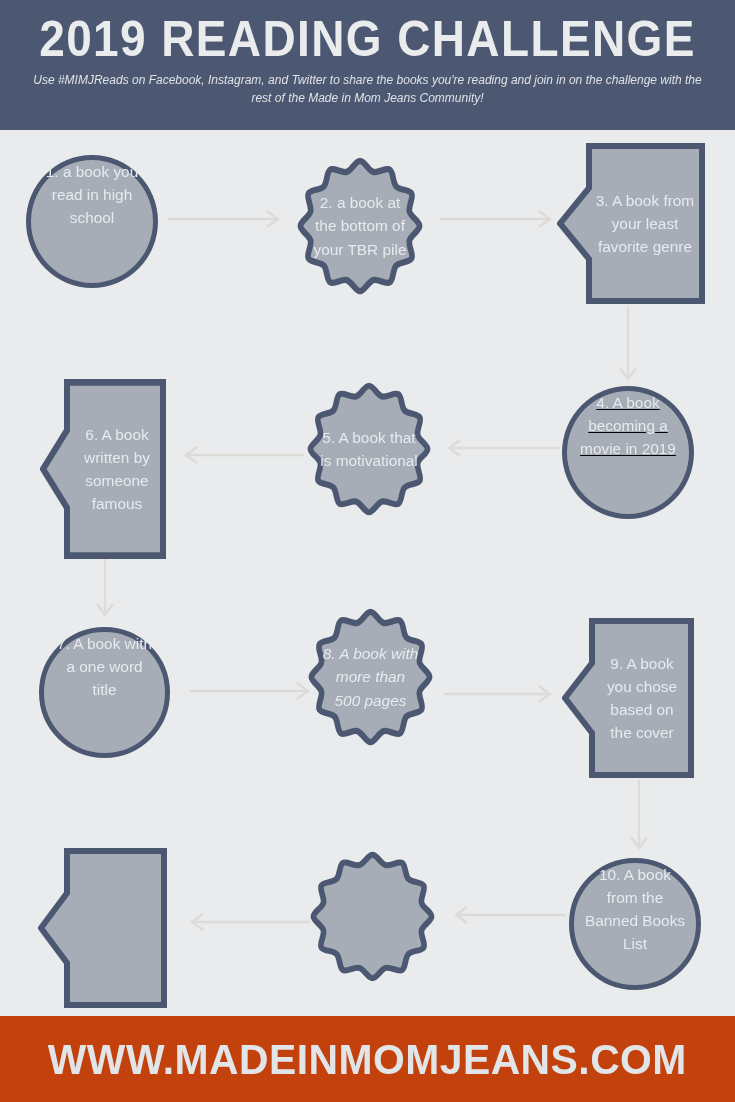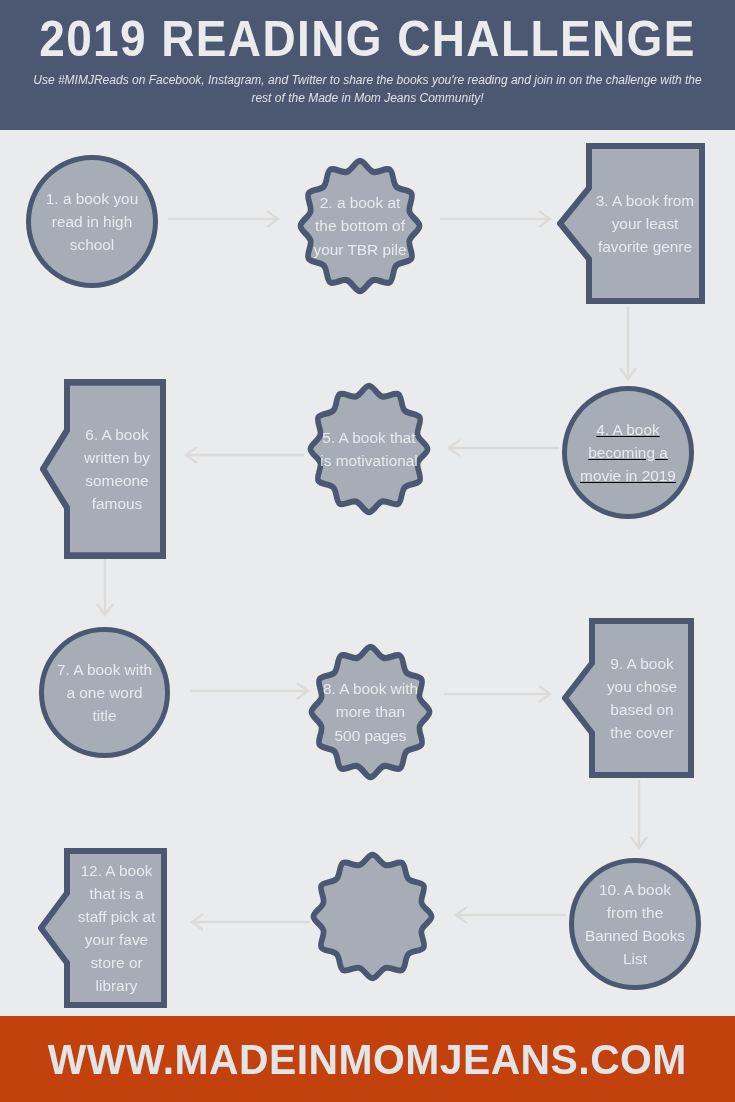--- a/index.html
+++ b/index.html
@@ -81,21 +81,20 @@
     z-index: 3;
     white-space: pre-line;
   }
 
   
   .node.shape-circle {
     background: #a6adb6;
     border: 5px solid #4c5872;
     border-radius: 50%;
     display: flex;
-    align-items: center;
     justify-content: center;
   }
   .node.shape-circle .node-label {
     text-align: center;
     padding: 0 9px;
   }
 
   
   .node.shape-scallop {
     display: flex;
@@ -259,21 +258,21 @@
     <svg class="pennant-svg" viewBox="0 0 126 158" preserveAspectRatio="none">
       <path d="M 27 3 L 123 3 L 123 155 L 27 155 L 27 113 L 3 79 L 27 45 Z" fill="#a6adb6" stroke="#4c5872" stroke-width="6" stroke-linejoin="miter"></path>
     </svg>
     <div class="node-label">6. A book written by someone famous</div>
   </div>
 
   <div class="node shape-circle" style="left:39px; top:627px; width:131px; height:131px;">
     <div class="node-label">7. A book with a one word title</div>
   </div>
 
-  <div class="node shape-scallop" style="left:307px; top:642px; width:127px; height:140px;">
+  <div class="node shape-scallop" style="left:307px; top:607px; width:127px; height:140px;font-style:italic;">
     <svg class="scallop-svg" viewBox="0 0 200 200" preserveAspectRatio="none">
       <path class="scallop-path" fill="#a6adb6" stroke="#4c5872" stroke-width="9" stroke-linejoin="round" d="M 100.00 7.00 C 106.90 7.00, 112.96 20.65, 120.71 22.73 C 128.46 24.80, 140.52 16.01, 146.50 19.46 C 152.48 22.91, 150.90 37.76, 156.57 43.43 C 162.24 49.10, 177.09 47.52, 180.54 53.50 C 183.99 59.48, 175.20 71.54, 177.27 79.29 C 179.35 87.04, 193.00 93.10, 193.00 100.00 C 193.00 106.90, 179.35 112.96, 177.27 120.71 C 175.20 128.46, 183.99 140.52, 180.54 146.50 C 177.09 152.48, 162.24 150.90, 156.57 156.57 C 150.90 162.24, 152.48 177.09, 146.50 180.54 C 140.52 183.99, 128.46 175.20, 120.71 177.27 C 112.96 179.35, 106.90 193.00, 100.00 193.00 C 93.10 193.00, 87.04 179.35, 79.29 177.27 C 71.54 175.20, 59.48 183.99, 53.50 180.54 C 47.52 177.09, 49.10 162.24, 43.43 156.57 C 37.76 150.90, 22.91 152.48, 19.46 146.50 C 16.01 140.52, 24.80 128.46, 22.73 120.71 C 20.65 112.96, 7.00 106.90, 7.00 100.00 C 7.00 93.10, 20.65 87.04, 22.73 79.29 C 24.80 71.54, 16.01 59.48, 19.46 53.50 C 22.91 47.52, 37.76 49.10, 43.43 43.43 C 49.10 37.76, 47.52 22.91, 53.50 19.46 C 59.48 16.01, 71.54 24.80, 79.29 22.73 C 87.04 20.65, 93.10 7.00, 100.00 7.00 Z"></path>
     </svg>
     <div class="node-label">8. A book with more than 500 pages</div>
   </div>
 
   <div class="node shape-pennant" style="left:562px; top:618px; width:132px; height:160px;">
     <svg class="pennant-svg" viewBox="0 0 132 160" preserveAspectRatio="none">
       <path d="M 30 3 L 129 3 L 129 157 L 30 157 L 30 115 L 3 80 L 30 45 Z" fill="#a6adb6" stroke="#4c5872" stroke-width="6" stroke-linejoin="miter"></path>
     </svg>
@@ -287,20 +286,19 @@
   <div class="node shape-scallop" style="left:309px; top:850px; width:127px; height:133px;">
     <svg class="scallop-svg" viewBox="0 0 200 200" preserveAspectRatio="none">
       <path class="scallop-path" fill="#a6adb6" stroke="#4c5872" stroke-width="9" stroke-linejoin="round" d="M 100.00 7.00 C 106.90 7.00, 112.96 20.65, 120.71 22.73 C 128.46 24.80, 140.52 16.01, 146.50 19.46 C 152.48 22.91, 150.90 37.76, 156.57 43.43 C 162.24 49.10, 177.09 47.52, 180.54 53.50 C 183.99 59.48, 175.20 71.54, 177.27 79.29 C 179.35 87.04, 193.00 93.10, 193.00 100.00 C 193.00 106.90, 179.35 112.96, 177.27 120.71 C 175.20 128.46, 183.99 140.52, 180.54 146.50 C 177.09 152.48, 162.24 150.90, 156.57 156.57 C 150.90 162.24, 152.48 177.09, 146.50 180.54 C 140.52 183.99, 128.46 175.20, 120.71 177.27 C 112.96 179.35, 106.90 193.00, 100.00 193.00 C 93.10 193.00, 87.04 179.35, 79.29 177.27 C 71.54 175.20, 59.48 183.99, 53.50 180.54 C 47.52 177.09, 49.10 162.24, 43.43 156.57 C 37.76 150.90, 22.91 152.48, 19.46 146.50 C 16.01 140.52, 24.80 128.46, 22.73 120.71 C 20.65 112.96, 7.00 106.90, 7.00 100.00 C 7.00 93.10, 20.65 87.04, 22.73 79.29 C 24.80 71.54, 16.01 59.48, 19.46 53.50 C 22.91 47.52, 37.76 49.10, 43.43 43.43 C 49.10 37.76, 47.52 22.91, 53.50 19.46 C 59.48 16.01, 71.54 24.80, 79.29 22.73 C 87.04 20.65, 93.10 7.00, 100.00 7.00 Z"></path>
     </svg>
   </div>
 
   <div class="node shape-pennant" style="left:38px; top:848px; width:129px; height:160px;">
     <svg class="pennant-svg" viewBox="0 0 129 160" preserveAspectRatio="none">
       <path d="M 29 3 L 126 3 L 126 157 L 29 157 L 29 115 L 3 80 L 29 45 Z" fill="#a6adb6" stroke="#4c5872" stroke-width="6" stroke-linejoin="miter"></path>
     </svg>
-    <div class="node-label">12. A book that is a staff pick at your fave store or library</div>
   </div>
 
   <div id="footer-band">
     <div id="footer-url">WWW.MADEINMOMJEANS.COM</div>
   </div>
 
 </div>
 
 </body></html>

